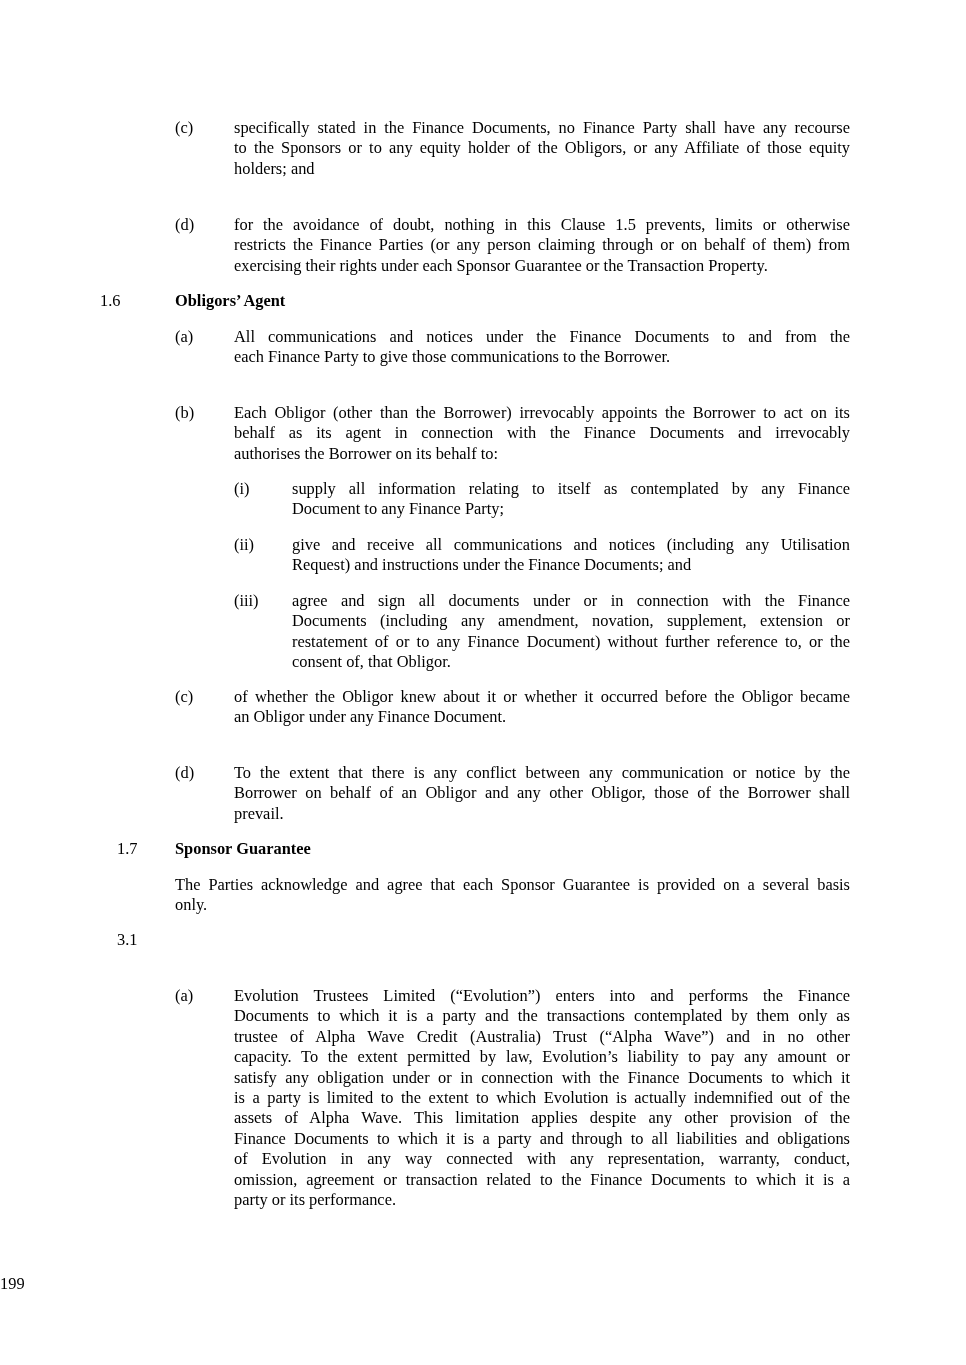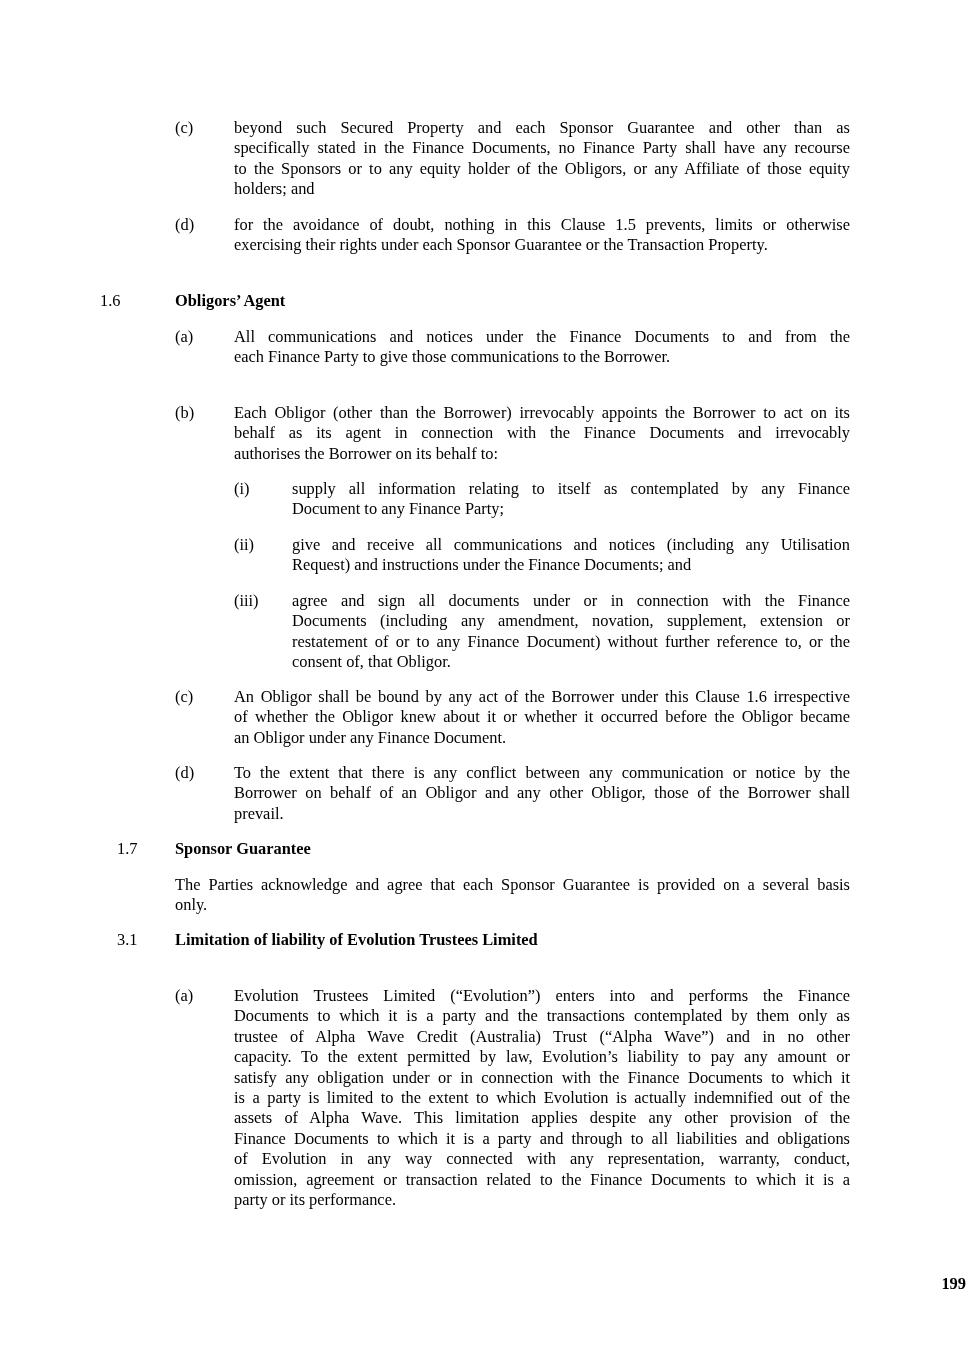--- a/index.html
+++ b/index.html
@@ -48,44 +48,43 @@
     .heading {
       position: absolute;
       font-weight: bold;
       white-space: nowrap;
     }
     b.def { font-weight: normal; }
     .footer {
       position: absolute;
       left: 0;
       width: 966px;
-      text-align: right;
+      text-align: left;
       top: 1274px;
-      font-weight: bold;
     }
   </style>
 </head>
 <body>
 
 <div class="page">
 
   <div class="block">
     <span class="num" style="left:175px; top:118px;">(c)</span>
     <div class="text" style="left:234px; top:118px; width:616px;">
-      <span class="ln">beyond such Secured Property and each Sponsor Guarantee and other than as</span>
       <span class="ln">specifically stated in the Finance Documents, no Finance Party shall have any recourse</span>
       <span class="ln">to the Sponsors or to any equity holder of the Obligors, or any Affiliate of those equity</span>
       <span class="ln last">holders; and</span>
     </div>
   </div>
 
   <div class="block">
     <span class="num" style="left:175px; top:215px;">(d)</span>
     <div class="text" style="left:234px; top:215px; width:616px;">
       <span class="ln">for the avoidance of doubt, nothing in this Clause 1.5 prevents, limits or otherwise</span>
+      <span class="ln">restricts the Finance Parties (or any person claiming through or on behalf of them) from</span>
       <span class="ln last">exercising their rights under each Sponsor Guarantee or the Transaction Property.</span>
     </div>
   </div>
 
   <span class="num" style="left:100px; top:291px;">1.6</span>
   <span class="heading" style="left:175px; top:291px;">Obligors’ Agent</span>
 
   <div class="block">
     <span class="num" style="left:175px; top:327px;">(a)</span>
     <div class="text" style="left:234px; top:327px; width:616px;">
@@ -125,21 +124,20 @@
       <span class="ln">agree and sign all documents under or in connection with the Finance</span>
       <span class="ln">Documents (including any amendment, novation, supplement, extension or</span>
       <span class="ln">restatement of or to any Finance Document) without further reference to, or the</span>
       <span class="ln last">consent of, that Obligor.</span>
     </div>
   </div>
 
   <div class="block">
     <span class="num" style="left:175px; top:687px;">(c)</span>
     <div class="text" style="left:234px; top:687px; width:616px;">
-      <span class="ln">An Obligor shall be bound by any act of the Borrower under this Clause 1.6 irrespective</span>
       <span class="ln">of whether the Obligor knew about it or whether it occurred before the Obligor became</span>
       <span class="ln last">an Obligor under any Finance Document.</span>
     </div>
   </div>
 
   <div class="block">
     <span class="num" style="left:175px; top:763px;">(d)</span>
     <div class="text" style="left:234px; top:763px; width:616px;">
       <span class="ln">To the extent that there is any conflict between any communication or notice by the</span>
       <span class="ln">Borrower on behalf of an Obligor and any other Obligor, those of the Borrower shall</span>
@@ -148,21 +146,20 @@
   </div>
 
   <span class="num" style="left:117px; top:839px;">1.7</span>
   <span class="heading" style="left:175px; top:839px;">Sponsor Guarantee</span>
   <div class="text" style="left:175px; top:875px; width:675px;">
     <span class="ln">The Parties acknowledge and agree that each Sponsor Guarantee is provided on a several basis</span>
     <span class="ln last">only.</span>
   </div>
 
   <span class="num" style="left:117px; top:930px;">3.1</span>
-  <span class="heading" style="left:175px; top:930px;">Limitation of liability of Evolution Trustees Limited</span>
 
   <div class="block">
     <span class="num" style="left:175px; top:986px;">(a)</span>
     <div class="text" style="left:234px; top:986px; width:616px;">
       <span class="ln"><span>Evolution Trustees Limited (“</span><b class="def">Evolution</b><span>”) enters into and performs the Finance</span></span>
       <span class="ln">Documents to which it is a party and the transactions contemplated by them only as</span>
       <span class="ln"><span>trustee of Alpha Wave Credit (Australia) Trust (“</span><b class="def">Alpha Wave</b><span>”) and in no other</span></span>
       <span class="ln">capacity. To the extent permitted by law, Evolution’s liability to pay any amount or</span>
       <span class="ln">satisfy any obligation under or in connection with the Finance Documents to which it</span>
       <span class="ln">is a party is limited to the extent to which Evolution is actually indemnified out of the</span>

